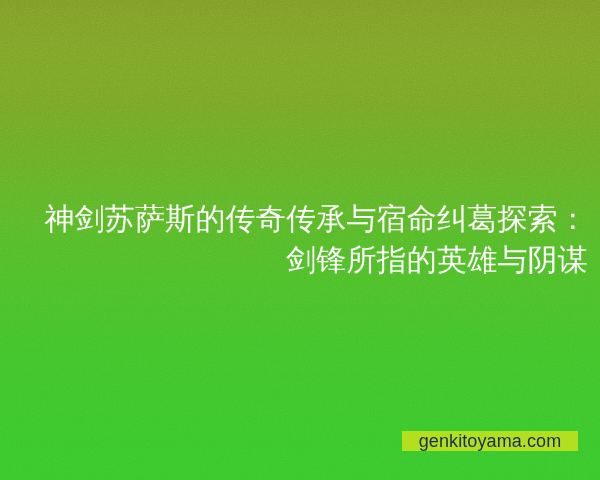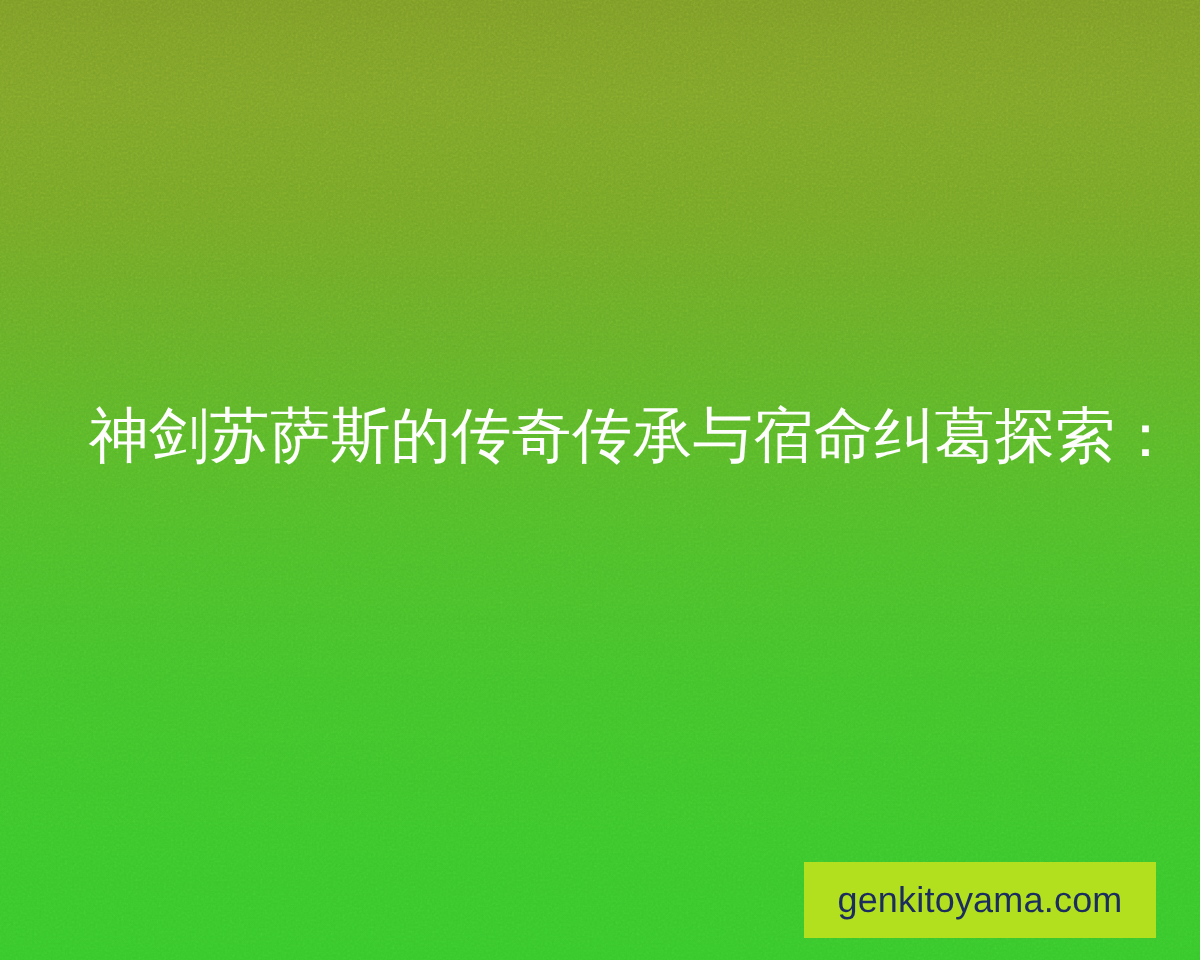--- a/index.html
+++ b/index.html
@@ -58,21 +58,21 @@
     font-weight: 400;
     letter-spacing: 0.2px;
     white-space: nowrap;
   }
 
   #watermark {
     position: absolute;
     left: 402px;
     top: 431px;
     width: 176px;
-    height: 38px;
+    height: 20px;
     background: #b2df1e;
     display: flex;
     align-items: center;
     justify-content: center;
   }
 
   #watermark-text {
     color: #1b2c5e;
     font-size: 18px;
     line-height: 18px;
@@ -92,19 +92,20 @@
       <feColorMatrix type="saturate" values="0"></feColorMatrix>
       <feComponentTransfer>
         <feFuncA type="linear" slope="0.55" intercept="0"></feFuncA>
       </feComponentTransfer>
     </filter>
     <rect width="600" height="480" filter="url(#grainFilter)"></rect>
   </svg>
 
   <div id="title-block">
     <span class="title-line">神剑苏萨斯的传奇传承与宿命纠葛探索：</span>
+    <span class="title-line">剑锋所指的英雄与阴谋</span>
   </div>
 
   <div id="watermark">
     <span id="watermark-text">genkitoyama.com</span>
   </div>
 
 </div>
 
 </body></html>

